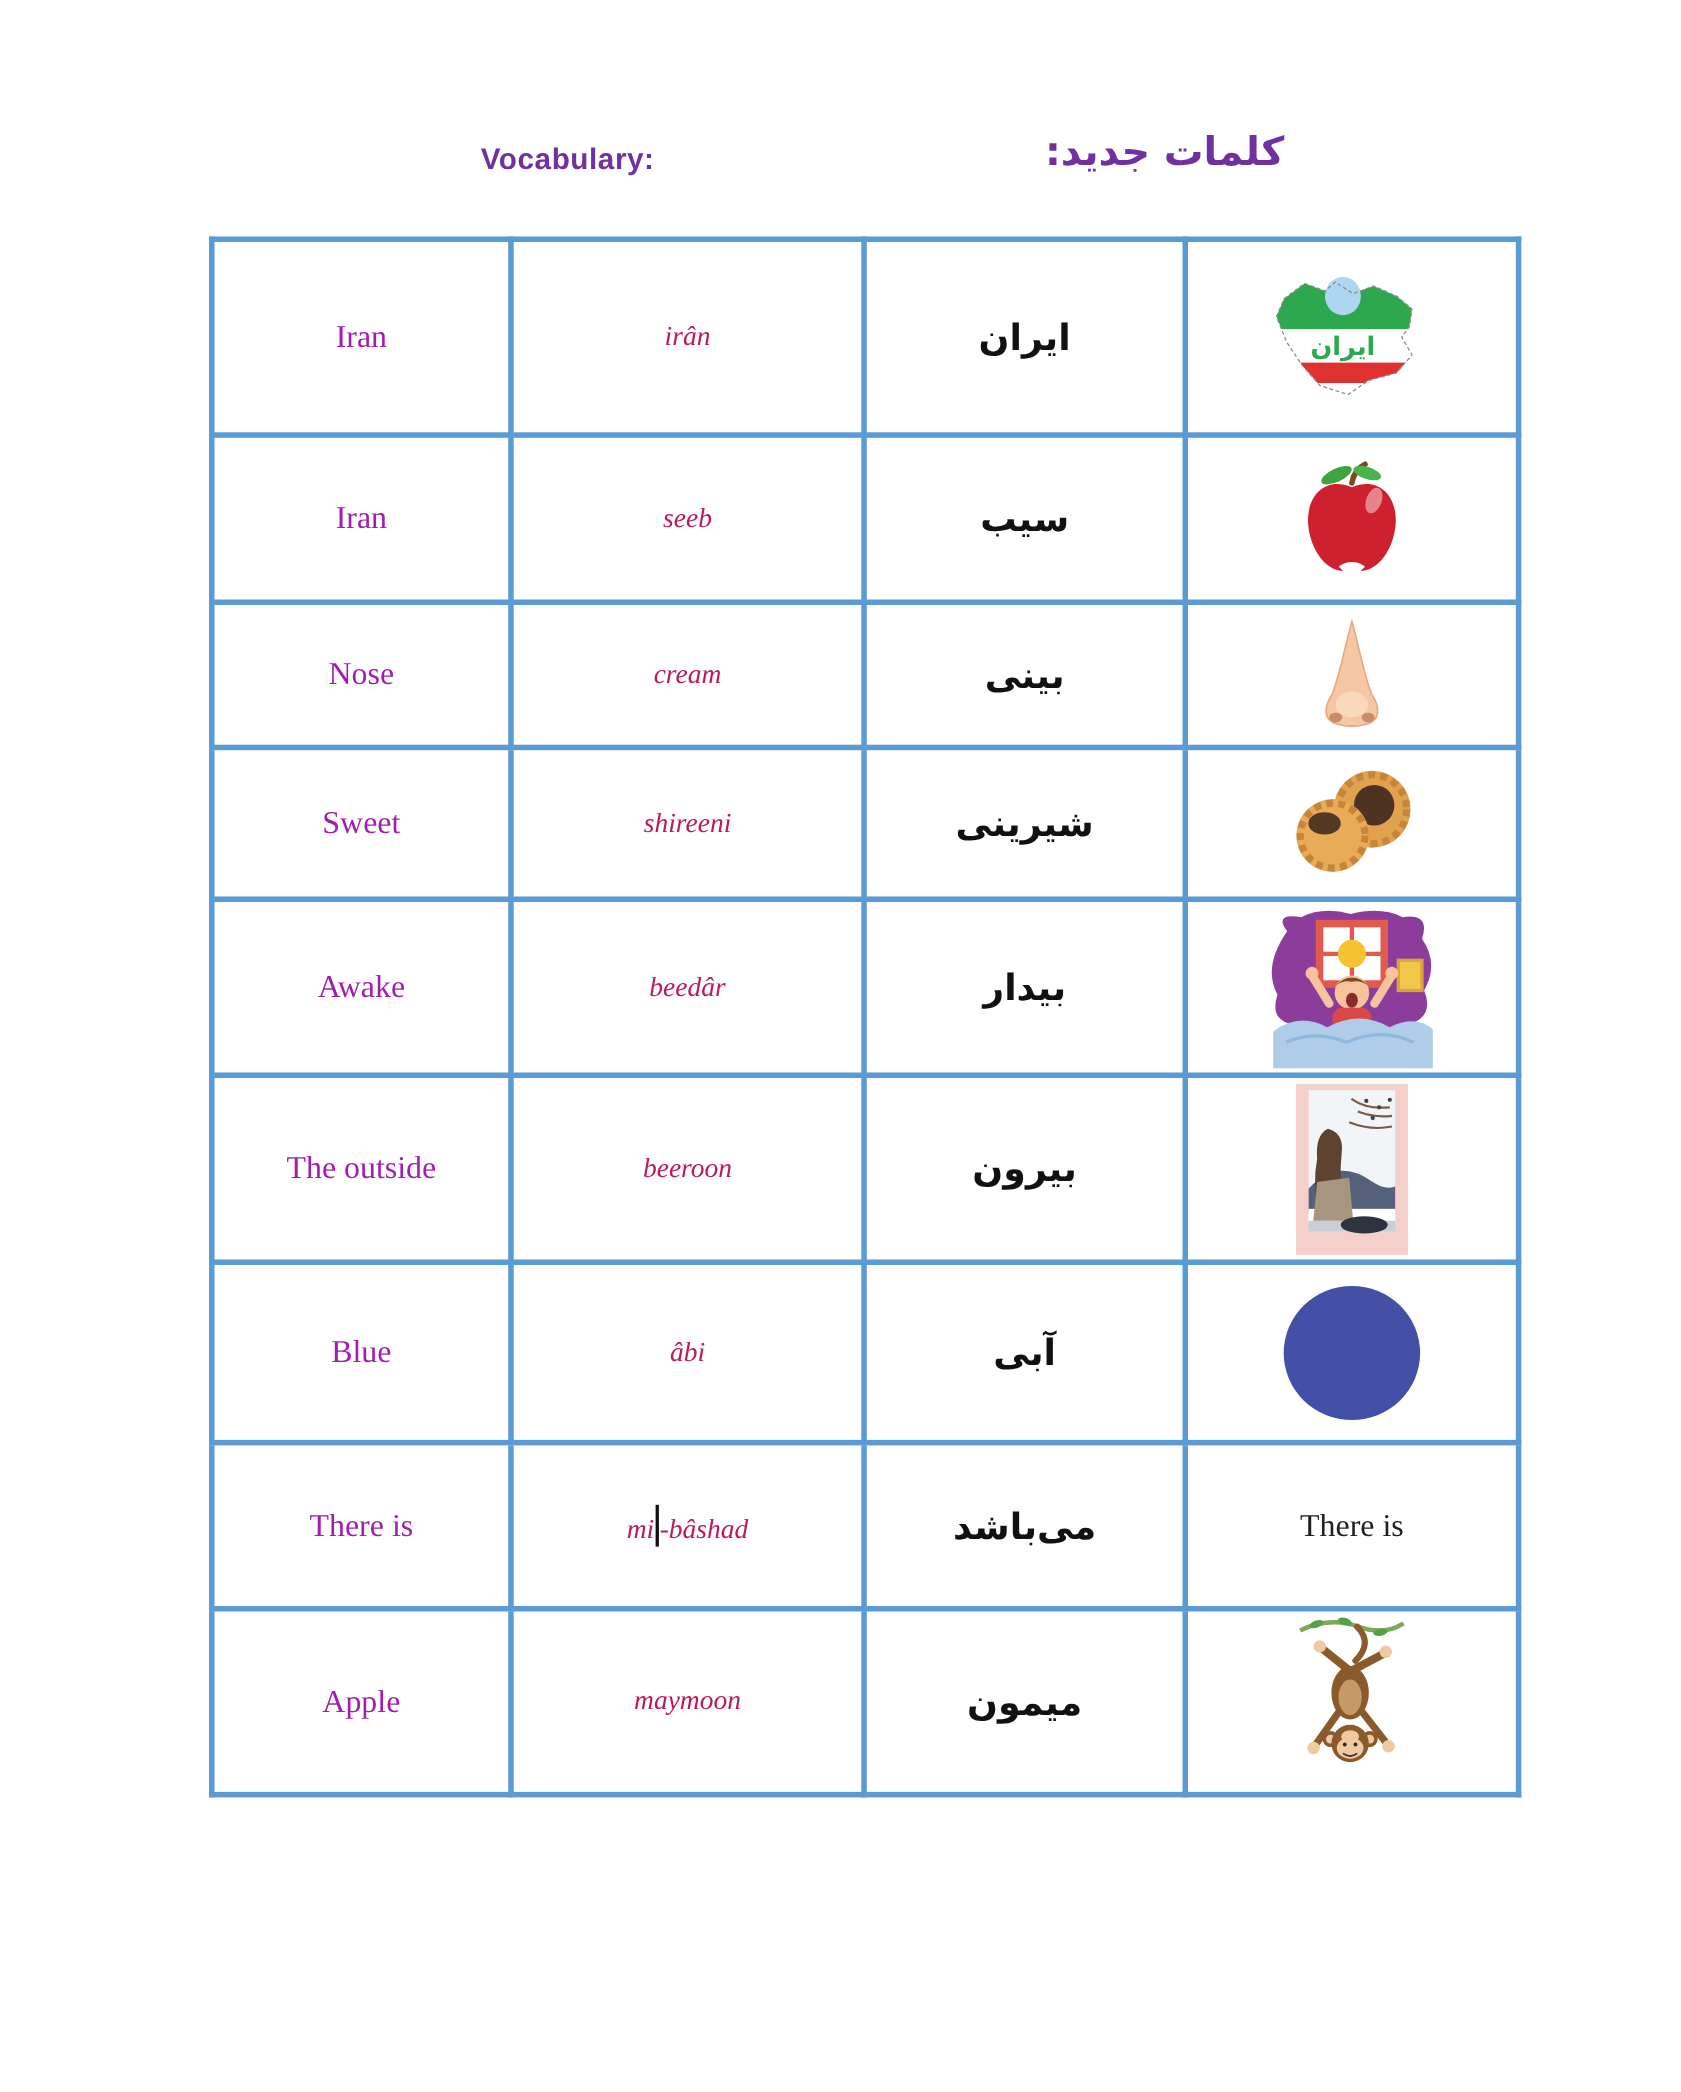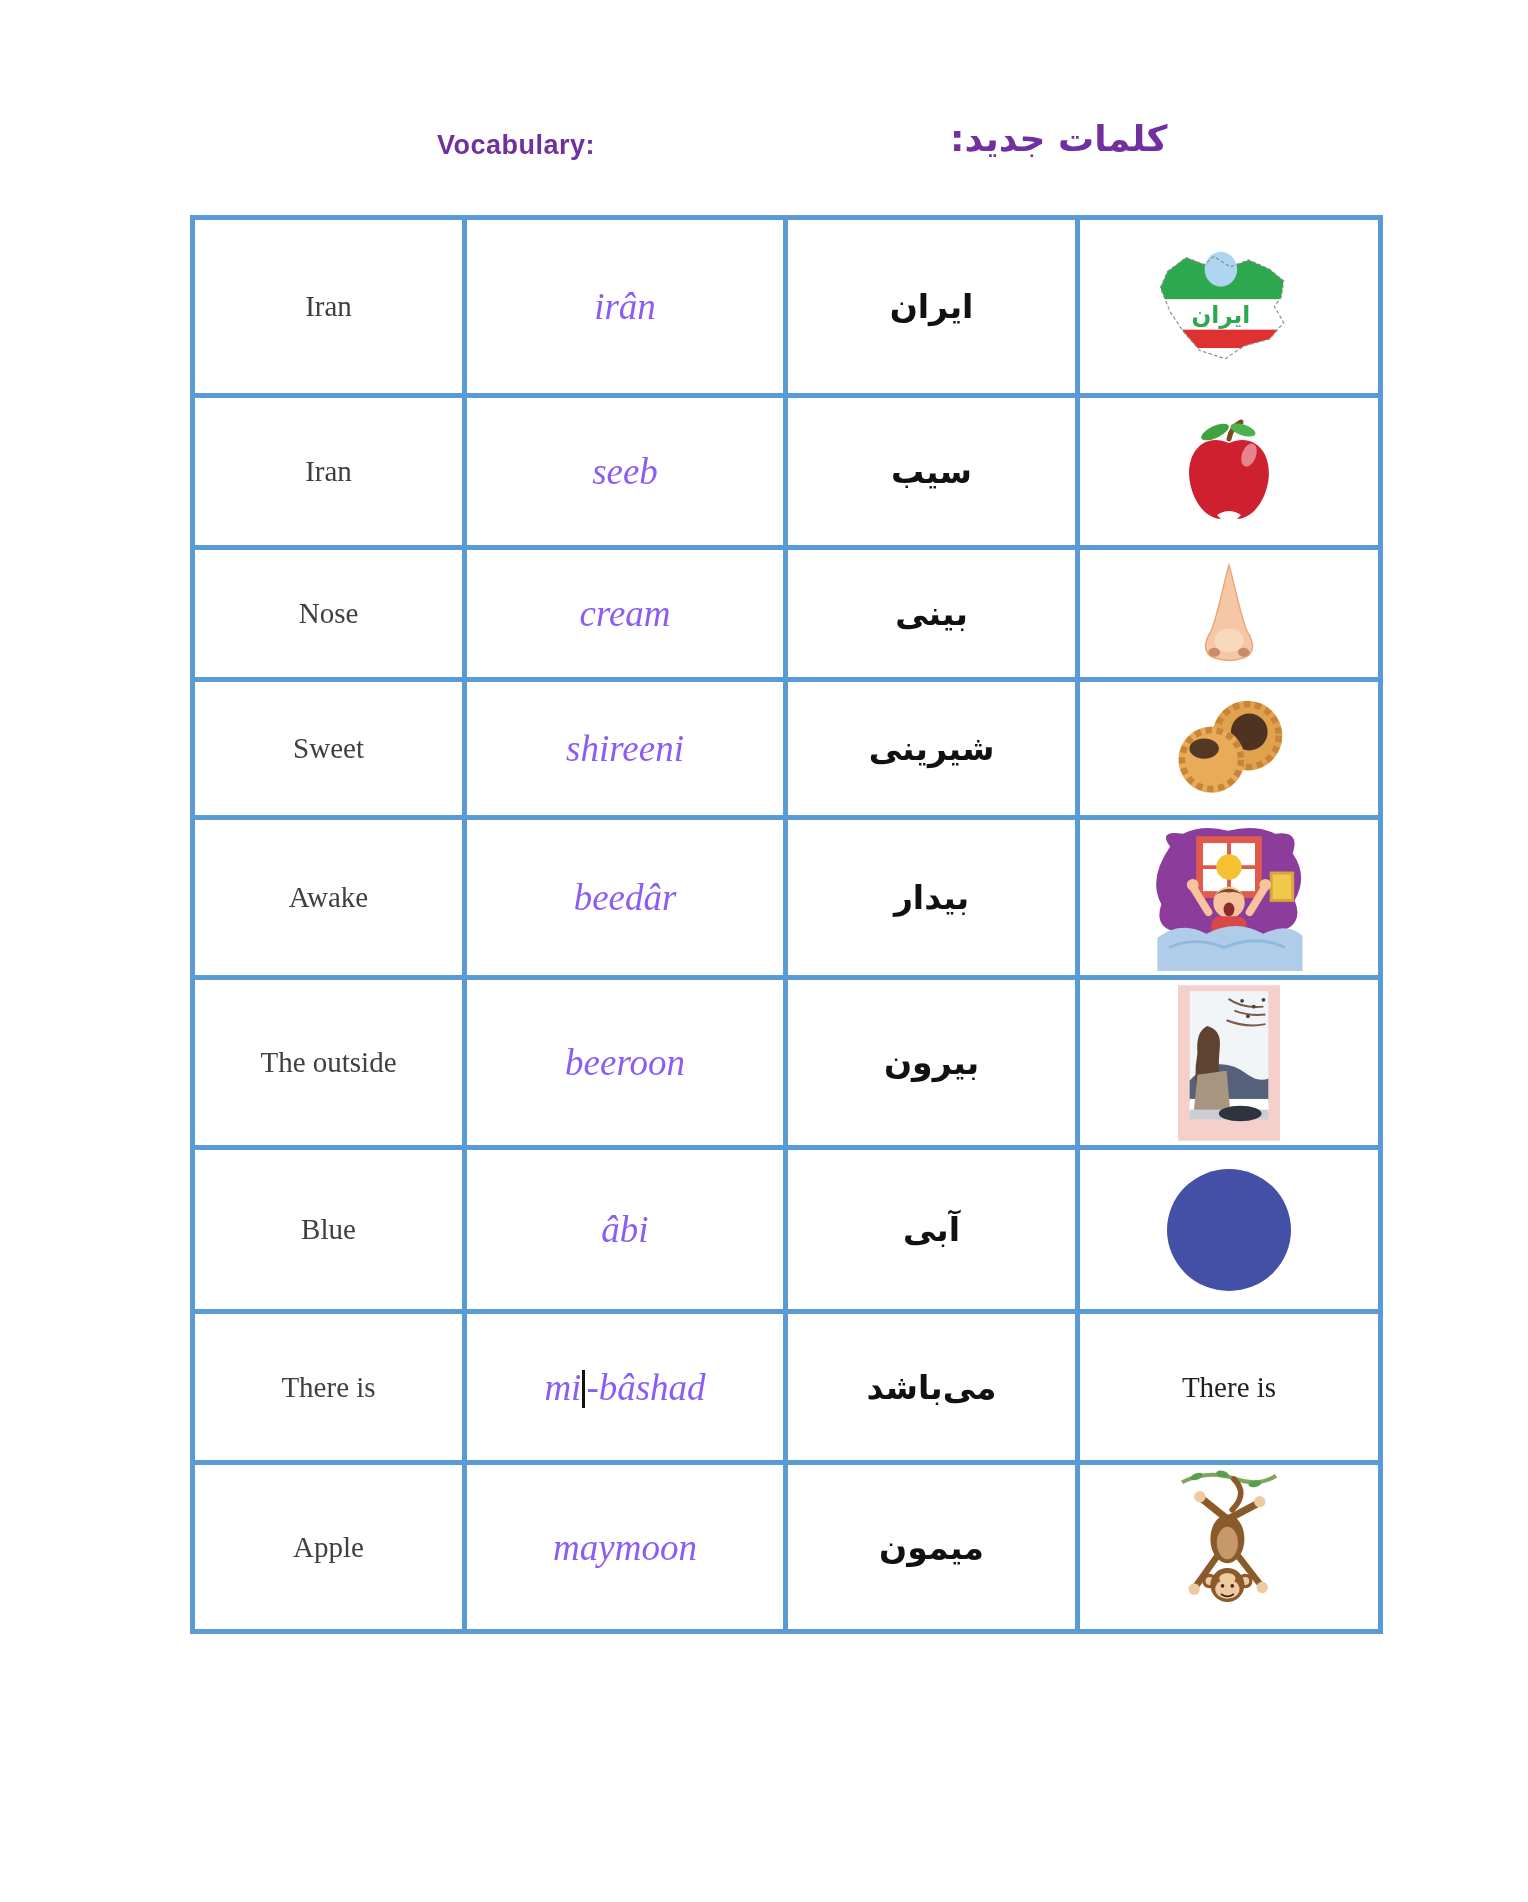--- a/index.html
+++ b/index.html
@@ -18,22 +18,22 @@
     font-size:36px; color:#7030A0; direction:rtl;
   }
   table.vocab {
     position:absolute; left:190px; top:215px;
     border-collapse:collapse; table-layout:fixed;
   }
   table.vocab td {
     border:5px solid #5B9BD5; text-align:center; vertical-align:middle; padding:0;
     background:#ffffff;
   }
-  .en  { font-size:29px; color:#404040; }
-  .tr  { font-size:37px; font-style:italic; color:#8b5cf6; }
+  .en  { font-size:29px; color:#a21caf; }
+  .tr  { font-size:25px; font-style:italic; color:#be185d; }
   .fa  { font-size:33px; font-weight:bold; color:#111111; direction:rtl;
          font-family:"DejaVu Sans", sans-serif; }
   .pic { line-height:0; }
   .pic-text { font-size:29px; color:#1f1f1f; line-height:1.2; }
   .caret {
     display:inline-block; width:3px; height:38px; background:#111;
     vertical-align:-8px; margin:0 1px;
   }
   .blue-dot {
     display:inline-block; width:124px; height:122px; border-radius:50%;

